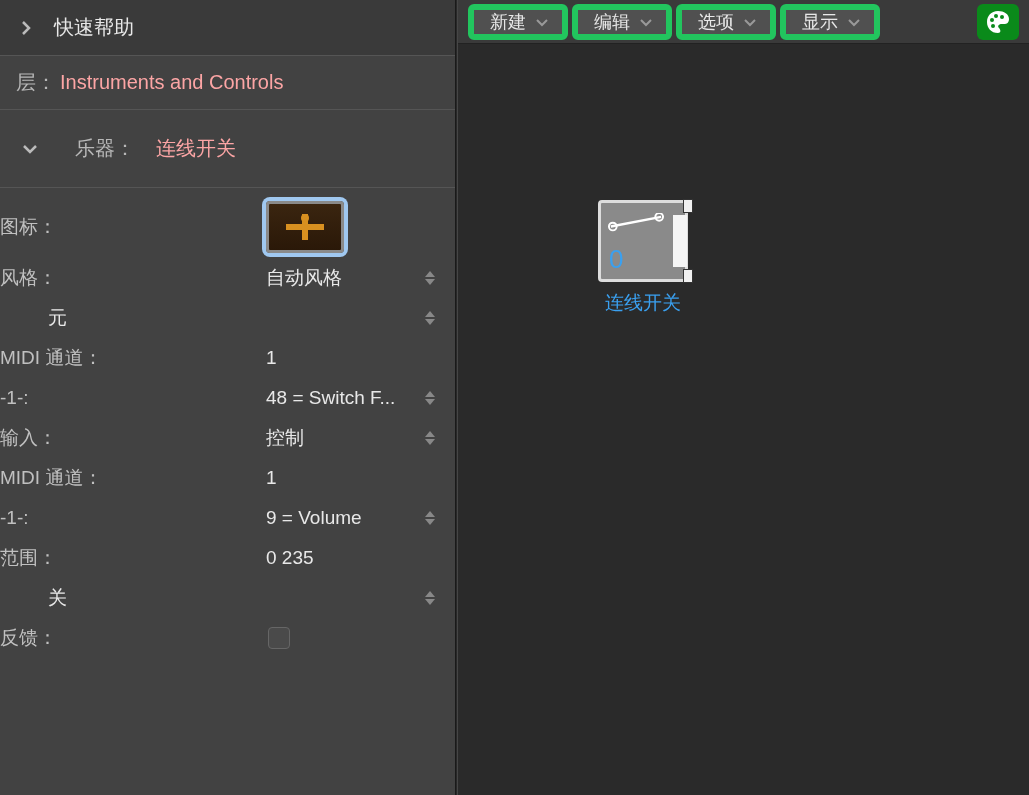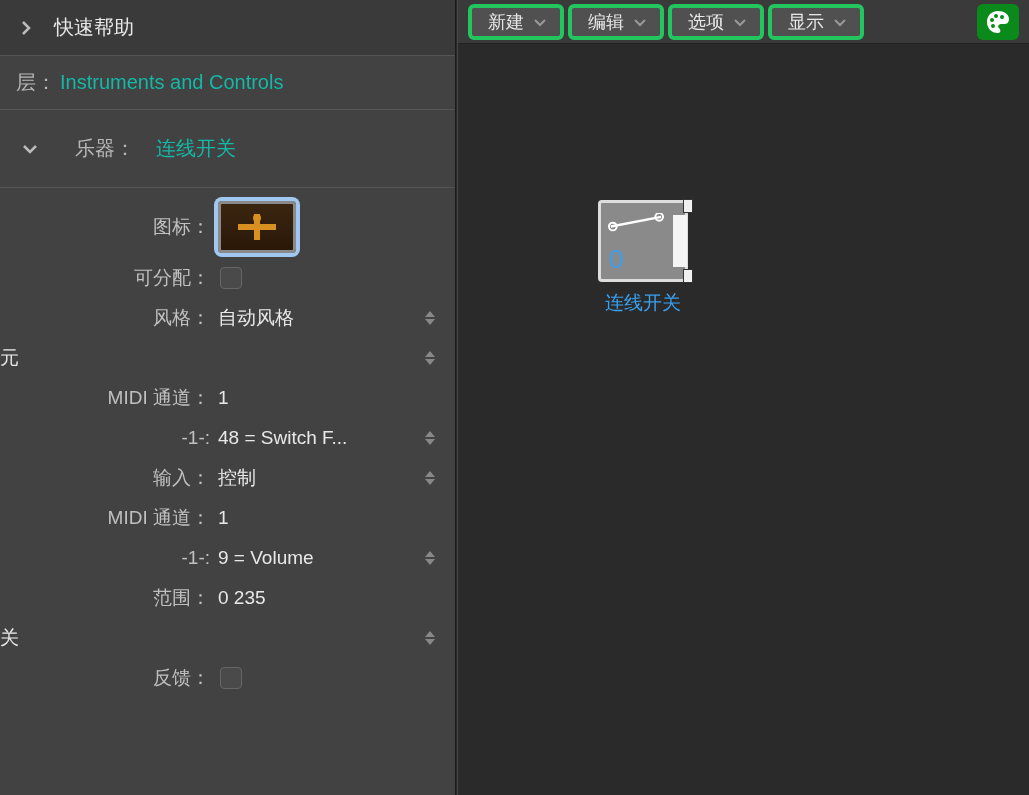--- a/index.html
+++ b/index.html
@@ -63,50 +63,50 @@
       height: 28px;
       margin-right: 14px;
       color: #bbb;
     }
     .chevron svg { width: 16px; height: 16px; }
     .label-prefix {
       color: #b8b8b8;
       margin-right: 4px;
     }
     .label-value {
-      color: #14b8a6;
+      color: #fca5a5;
     }
     
     
     .props {
       display: flex;
       flex-direction: column;
       padding-top: 8px;
     }
     .prop-row {
       display: flex;
       align-items: center;
       min-height: 40px;
       padding: 0;
       font-size: 19px;
     }
     .prop-row.tall { min-height: 62px; }
     .prop-label {
       width: 218px;
-      text-align: right;
       color: #c0c0c0;
       padding-right: 8px;
     }
     .prop-value-wrap {
       flex: 1;
       display: flex;
       align-items: center;
       gap: 10px;
       padding-right: 12px;
       position: relative;
+      margin-left: 48px;
     }
     .prop-value {
       color: #e8e8e8;
       flex: 1;
       white-space: nowrap;
       overflow: hidden;
       text-overflow: ellipsis;
     }
     .stepper {
       position: absolute;
@@ -145,21 +145,21 @@
       border-bottom: 1px solid #222;
       display: flex;
       align-items: center;
       padding: 0 10px;
       gap: 0;
     }
     .toolbar-btn {
       height: 36px;
       background: #505050;
       color: #e8e8e8;
-      border: 4px solid #22c55e;
+      border: 6px solid #22c55e;
       display: flex;
       align-items: center;
       padding: 0 14px 0 16px;
       font-size: 18px;
       gap: 10px;
       border-radius: 6px;
       margin-right: 4px;
     }
     .toolbar-btn .chev-down { color: #999; }
     .toolbar-btn svg { width: 12px; height: 8px; }
@@ -277,26 +277,20 @@
         <div class="icon-box">
           <svg viewBox="0 0 38 30">
             <rect x="0" y="12" width="38" height="6" fill="#d89020"></rect>
             <rect x="16" y="2" width="6" height="26" fill="#d89020"></rect>
             <circle cx="19" cy="6" r="4" fill="#d89020"></circle>
           </svg>
         </div>
       </div>
     </div>
 
-    <div class="prop-row">
-      <div class="prop-label">可分配：</div>
-      <div class="prop-value-wrap">
-        <div class="checkbox"></div>
-      </div>
-    </div>
 
     <div class="prop-row">
       <div class="prop-label">风格：</div>
       <div class="prop-value-wrap">
         <span class="prop-value">自动风格</span>
         <span class="stepper">
           <svg viewBox="0 0 10 6">
               <path d="M0 6 L5 0 L10 6 Z" fill="#888"></path>
             </svg>
           <svg viewBox="0 0 10 6">

